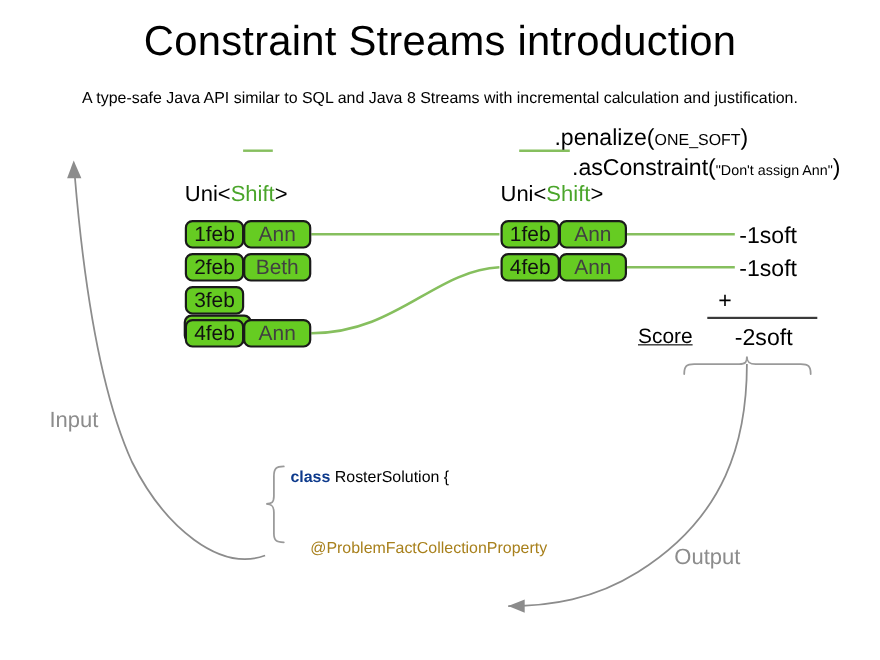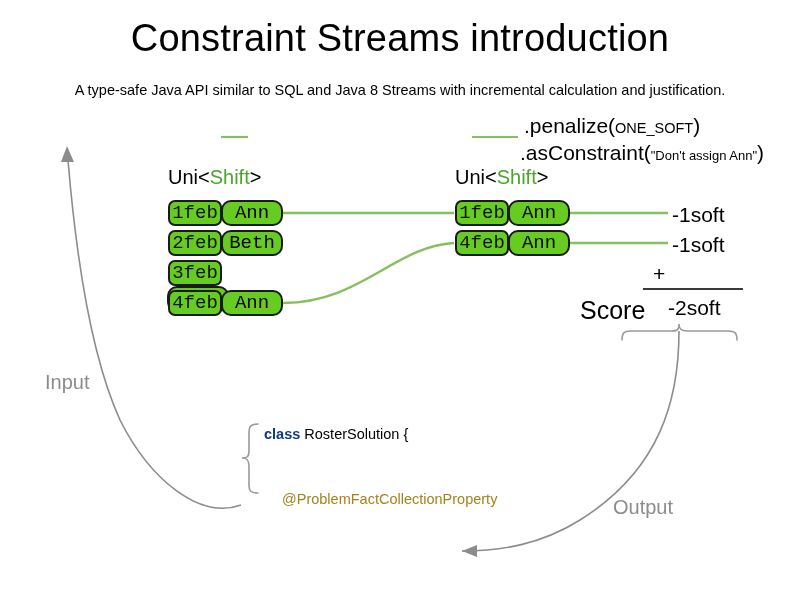--- a/index.html
+++ b/index.html
@@ -25,56 +25,55 @@
     font-size:14.5px;font-weight:400;
   }
 
   
   .green{color:#4aa52a;}
   .expr{font-size:21px;white-space:nowrap;line-height:1;}
   .expr .sm{font-size:14.5px;}
   .expr .xsm{font-size:13px;}
   #forEach-expr{left:22px;top:128px;}
   #filter-expr{left:249px;top:128px;}
-  #penalize-expr{left:524px;top:115px;font-size:21px;}
+  #penalize-expr{left:504px;top:115px;font-size:21px;}
   #asconstraint-expr{left:520px;top:142px;font-size:21px;}
 
   .uni-label{font-size:20px;white-space:nowrap;}
   #uni-left{left:168px;top:166px;}
   #uni-right{left:455px;top:166px;}
 
   
   .shift-row{display:flex;align-items:stretch;}
   .cell{
     background:#66cc22;
     border:2px solid #1a1a1a;
     border-radius:7px;
     height:26px;
     display:flex;align-items:center;justify-content:center;
     font-size:19px;line-height:1;
     box-sizing:border-box;
-    font-family:Liberation Mono, monospace;
   }
   .cell.date{width:54px;color:#111;border-right-width:2px;}
-  .cell.name{width:62px;color:#000000;margin-left:-1px;border-radius:10px;}
+  .cell.name{width:62px;color:#404040;margin-left:-1px;}
 
   #shift-1feb{left:168px;top:200px;}
   #shift-2feb{left:168px;top:230px;}
   #shift-3feb{left:168px;top:260px;flex-direction:column;}
   #shift-4feb{left:168px;top:290px;}
   #out-1feb{left:455px;top:200px;}
   #out-4feb{left:455px;top:230px;}
 
   
   .softscore{font-size:21px;white-space:nowrap;}
   #soft-1{left:672px;top:203px;}
   #soft-2{left:672px;top:233px;}
   #plus-sign{left:653px;top:262px;font-size:21px;}
   #sum-rule{left:643px;top:288px;width:100px;height:2px;background:#3a3a3a;}
-  #score-label{left:580px;top:296px;font-size:25px;}
+  #score-label{left:580px;top:296px;font-size:19px;text-decoration:underline;}
   #total-score{left:668px;top:296px;font-size:21px;}
 
   
   .annot{color:#8c8c8c;font-size:20px;}
   #input-label{left:45px;top:371px;}
   #output-label{left:613px;top:496px;}
 
   
   .code{
     left:264px;top:381px;

